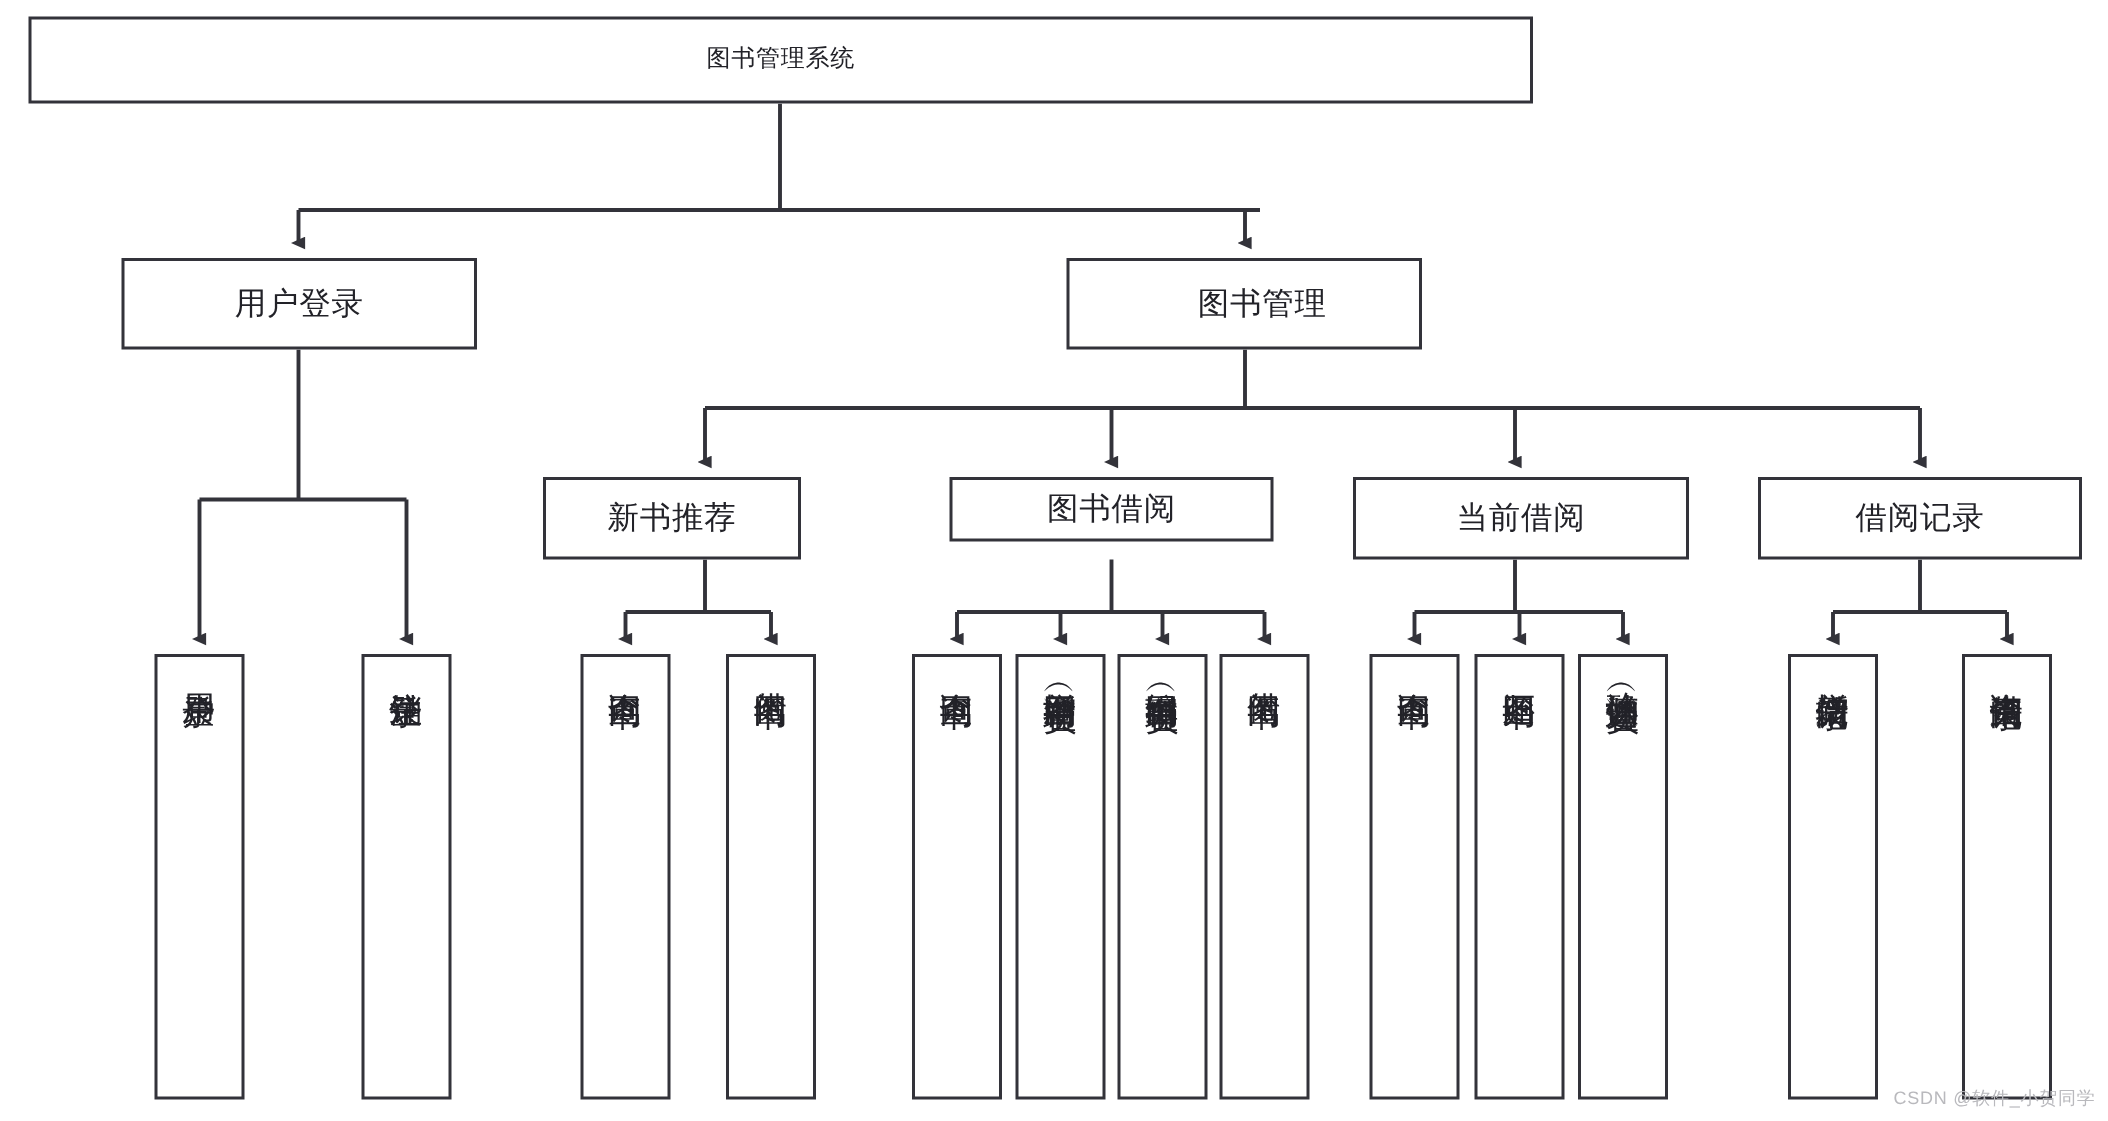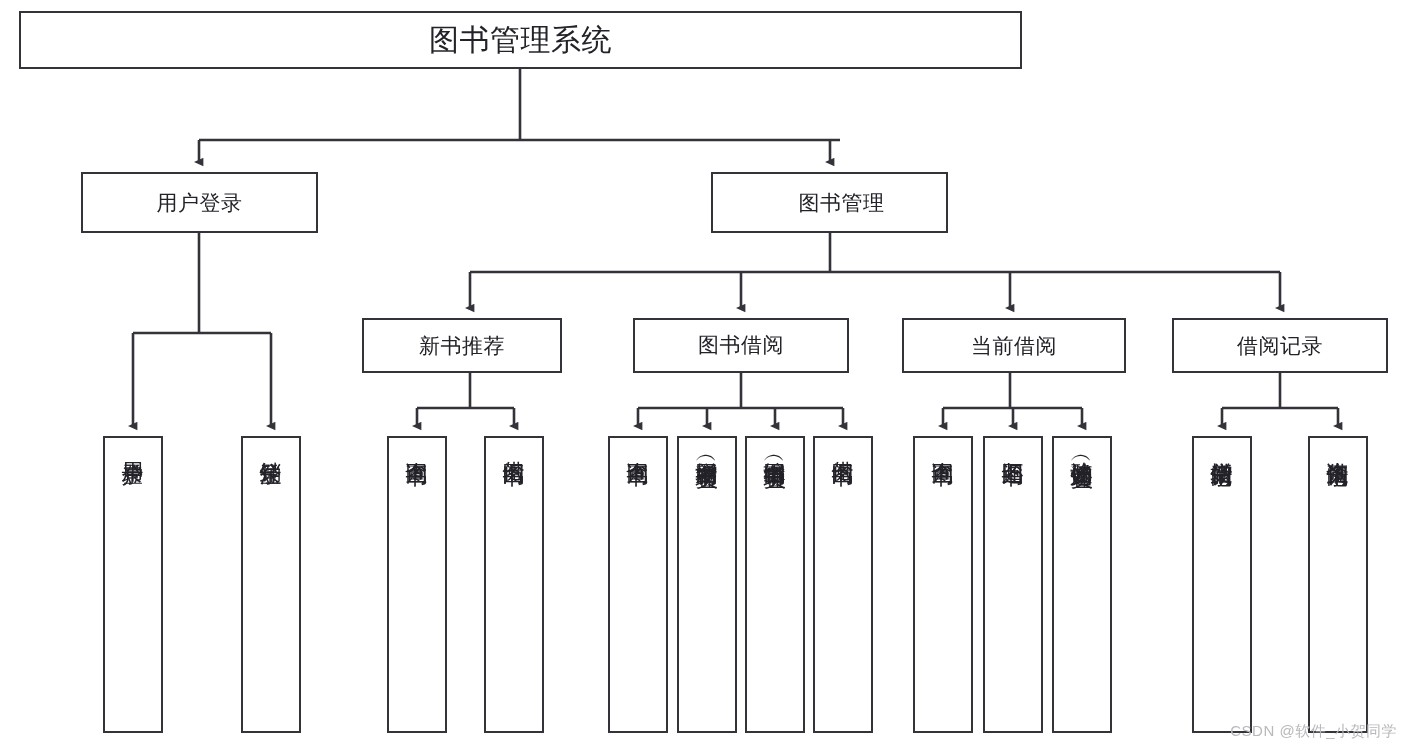--- a/index.html
+++ b/index.html
@@ -34,40 +34,40 @@
     align-items: center;
     justify-content: center;
     color: #222228;
   }
   .node .lbl {
     font-size: 21px;
     line-height: 1.2;
     letter-spacing: 0.5px;
     white-space: nowrap;
   }
-  .node.title .lbl { font-size: 30px; }
+  .node.title .lbl { font-size: 16px; }
   .node.level2 .lbl { font-size: 21px; }
   .node.leaf {
     align-items: flex-start;
     justify-content: center;
     padding-top: 6px;
   }
   .node.leaf .lbl {
     writing-mode: vertical-rl;
     text-orientation: upright;
     font-size: 22px;
     line-height: 1.05;
     letter-spacing: 1px;
     white-space: normal;
   }
   #watermark {
     position: absolute;
     right: 8px;
     bottom: 6px;
-    font-size: 15px;
+    font-size: 12px;
     color: #b9b9bd;
     letter-spacing: 0.5px;
     white-space: nowrap;
   }
 </style>
 </head>
 <body>
 
 <div id="canvas">
 
@@ -125,24 +125,24 @@
     <span class="lbl">图书管理系统</span>
   </div>
 
   <div id="nodes-host">
       <div class="node level2" style="left: 81px; top: 172px; width: 237px; height: 61px;">
         <span class="lbl">用户登录</span>
       </div>
       <div class="node level2" style="left: 711px; top: 172px; width: 237px; height: 61px; padding-left: 24px;">
         <span class="lbl">图书管理</span>
       </div>
-      <div class="node level2 level3" style="left: 362px; top: 318px; width: 200px; height: 55px;">
+      <div class="node level2 level3" style="left: 362px; top: 318px; width: 172px; height: 55px;">
         <span class="lbl">新书推荐</span>
       </div>
-      <div class="node level2 level3" style="left: 633px; top: 318px; width: 216px; height: 55px; font-family: Liberation Serif, serif;">
+      <div class="node level2 level3" style="left: 633px; top: 318px; width: 216px; height: 43px;">
         <span class="lbl">图书借阅</span>
       </div>
       <div class="node level2 level3" style="left: 902px; top: 318px; width: 224px; height: 55px;">
         <span class="lbl">当前借阅</span>
       </div>
       <div class="node level2 level3" style="left: 1172px; top: 318px; width: 216px; height: 55px;">
         <span class="lbl">借阅记录</span>
       </div>
       <div class="node leaf" style="left: 103px; top: 436px; width: 60px; height: 297px;">
         <span class="lbl">用户登录</span>

